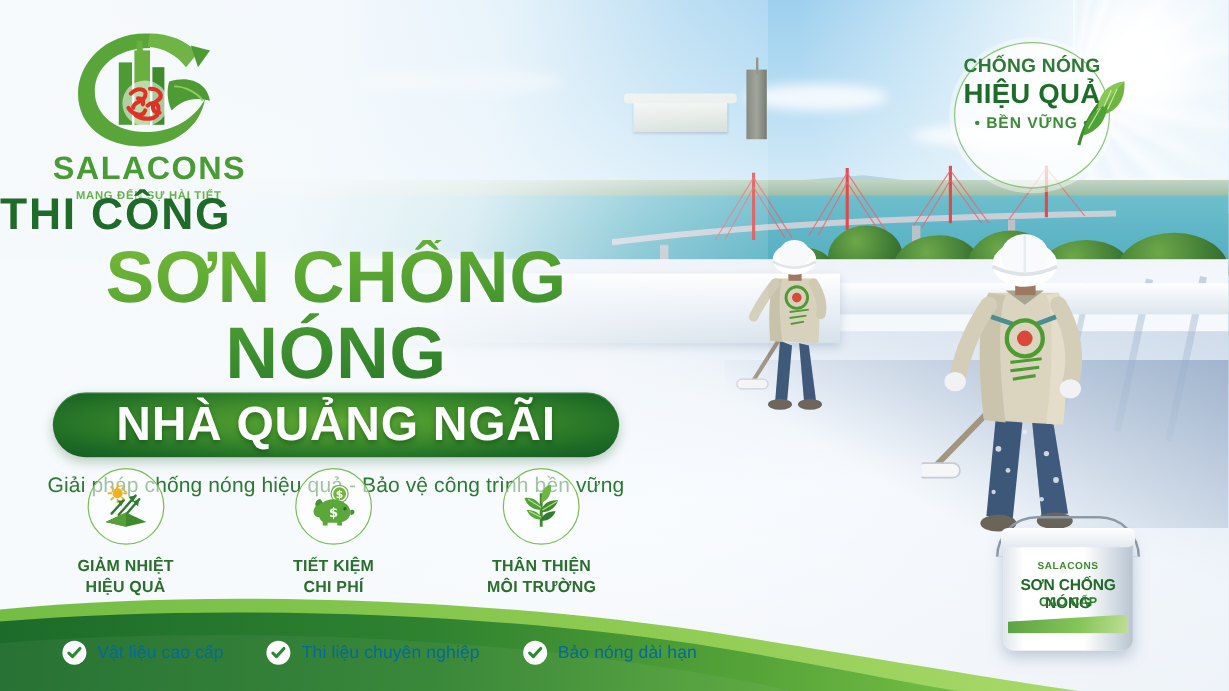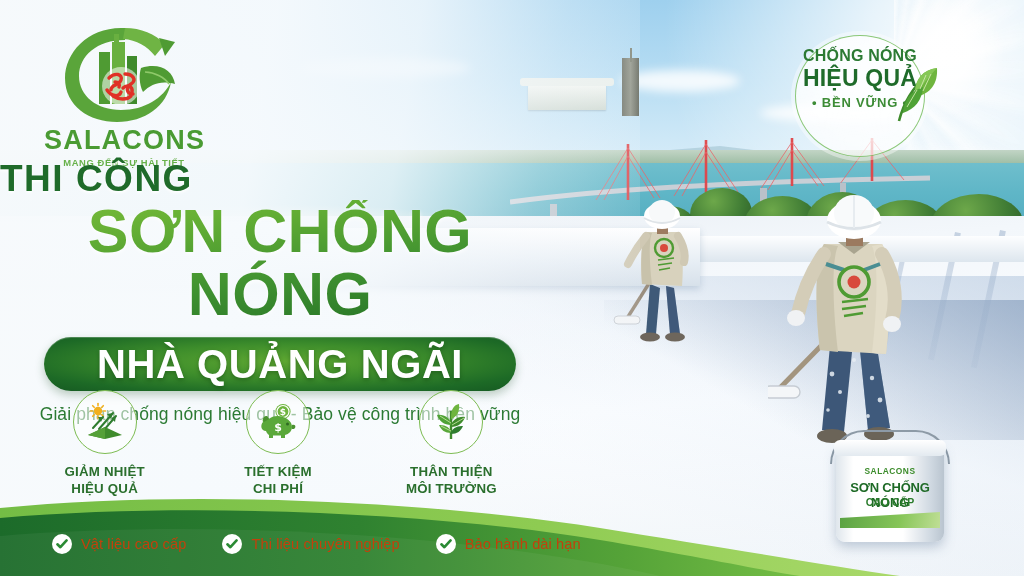--- a/index.html
+++ b/index.html
@@ -126,21 +126,21 @@
   }
   .h-big{
     text-align:center;font-weight:bold;font-size:61px;letter-spacing:.4px;
     line-height:1.04;margin-top:3px;
     background:linear-gradient(172deg,#7dbf3c 0%,#62ad34 26%,#3f9130 58%,#1f6b24 100%);
     -webkit-background-clip:text;background-clip:text;
     -webkit-text-fill-color:transparent;color:transparent;
     filter:drop-shadow(0 2px 2px rgba(255,255,255,.75));
   }
   .h-pill{
-    margin:10px auto 0;width:472px;height:54px;border-radius:27px;
+    margin:0 auto 0;width:472px;height:54px;border-radius:27px;
     background:
       radial-gradient(ellipse at 50% 45%, #5fa832 0%, #3c8c2b 42%, #1d6a26 78%, #165a22 100%);
     box-shadow:0 4px 10px rgba(25,80,32,.28), inset 0 1px 0 rgba(255,255,255,.22);
     display:flex;align-items:center;justify-content:center;
   }
   .h-pill span{
     color:#fff;font-weight:bold;font-size:40px;letter-spacing:.6px;line-height:1;
     text-shadow:0 2px 4px rgba(0,40,10,.35);
   }
   .h-sub{
@@ -209,21 +209,21 @@
   
   .bottombar{position:absolute;left:0;bottom:0;width:1024px;height:84px;}
   .bb-items{
     position:absolute;left:52px;bottom:22px;display:flex;gap:36px;align-items:center;
   }
   .bb-item{display:flex;align-items:center;gap:9px;}
   .bb-item .tick{
     width:20px;height:20px;border-radius:50%;background:#fff;
     display:flex;align-items:center;justify-content:center;flex:0 0 auto;
   }
-  .bb-item .lbl{color:#c2410c;font-size:14.6px;letter-spacing:.1px;white-space:nowrap;}
+  .bb-item .lbl{color:#0369a1;font-size:14.6px;letter-spacing:.1px;white-space:nowrap;}
 </style>
 </head>
 <body>
 
 <div id="stage">
 
   <div class="sky"></div>
   <div class="sunrays"></div>
   <div class="sundisc"></div>
 
@@ -576,17 +576,17 @@
         </svg>
       </span>
       <span class="lbl">Thi liệu chuyên nghiệp</span>
     </div>
     <div class="bb-item">
       <span class="tick">
         <svg width="14" height="14" viewBox="0 0 14 14">
           <path d="M2.4,7.3 L5.4,10.2 L11.6,3.4" stroke="#2a8a34" stroke-width="2.6" fill="none" stroke-linecap="round" stroke-linejoin="round"></path>
         </svg>
       </span>
-      <span class="lbl">Bảo hành dài hạn</span>
+      <span class="lbl">Bảo nóng dài hạn</span>
     </div>
   </div>
 
 </div>
 
 </body></html>

